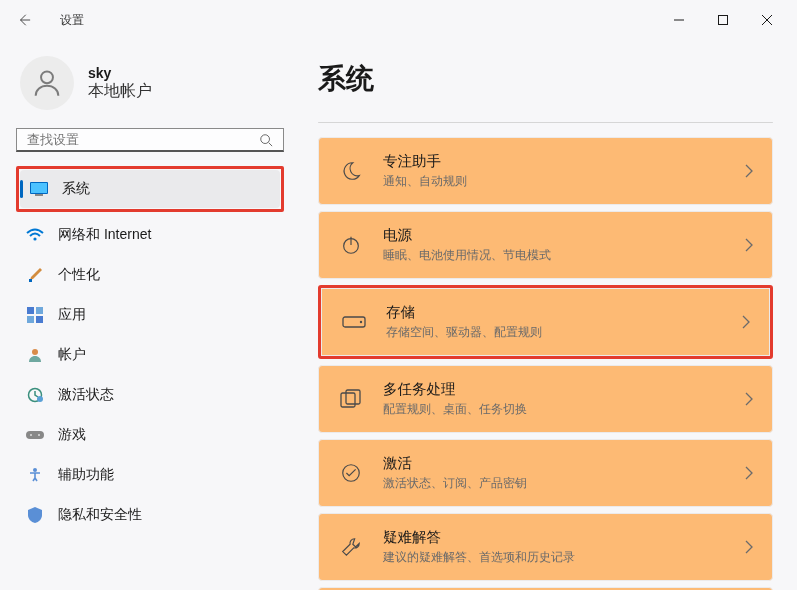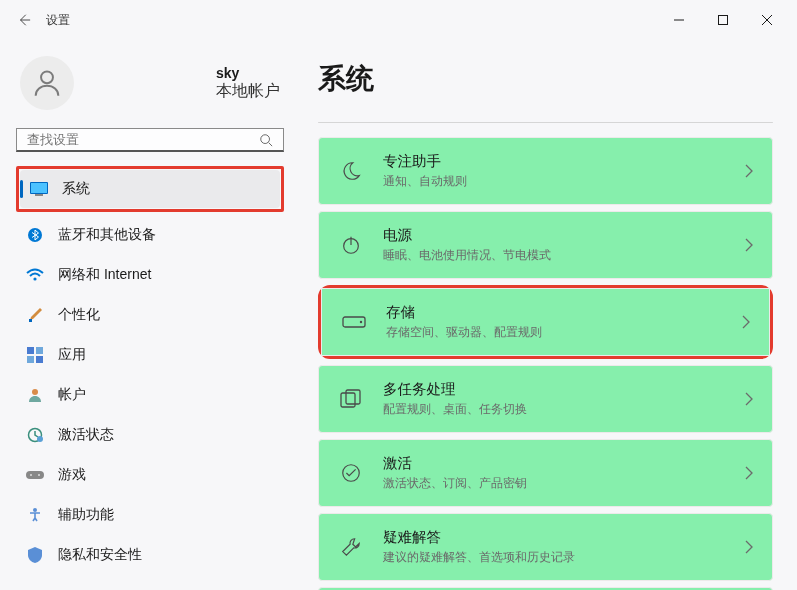--- a/index.html
+++ b/index.html
@@ -18,21 +18,21 @@
     padding: 0 8px;
     background: #f7f7f9;
   }
   .titlebar .back {
     width: 32px; height: 32px;
     display: flex; align-items: center; justify-content: center;
     cursor: pointer;
   }
   .titlebar .title {
     font-size: 12px;
-    margin-left: 6px;
+    margin-left: 20px;
     color: #333;
   }
   .titlebar .spacer { flex: 1; }
   .winbtn {
     width: 44px; height: 32px;
     display: flex; align-items: center; justify-content: center;
     cursor: pointer;
   }
   .container {
     display: flex;
@@ -41,21 +41,20 @@
   .sidebar {
     width: 296px;
     padding: 8px 12px 12px 16px;
     overflow: hidden;
   }
   .user {
     display: flex;
     align-items: center;
     gap: 14px;
     padding: 8px 4px 18px 4px;
-    justify-content: space-between;
   }
   .avatar {
     width: 54px; height: 54px;
     border-radius: 50%;
     background: #ececec;
     display: flex; align-items: center; justify-content: center;
   }
   .username { font-size: 14px; font-weight: 600; }
   .usersub { font-size: 16px; color: #333; }
   .searchbox {
@@ -124,21 +123,21 @@
     margin: 8px 0 24px 0;
   }
   .divider {
     height: 1px;
     background: #d6d6d6;
     border-radius: 4px;
     margin-bottom: 14px;
   }
   .cards { display: flex; flex-direction: column; gap: 6px; }
   .card {
-    background: #86efac;
+    background: #fdba74;
     border: 1px solid #eceaea;
     border-radius: 4px;
     display: flex;
     align-items: center;
     padding: 14px 18px;
     cursor: pointer;
   }
   .card-icon {
     width: 28px; height: 28px;
     display: flex; align-items: center; justify-content: center;
@@ -148,21 +147,21 @@
   }
   .card-text { flex: 1; }
   .card-title { font-size: 14.5px; color: #1a1a1a; }
   .card-sub { font-size: 12px; color: #6a6a6a; margin-top: 2px; }
   .chev {
     color: #6b6b6b;
     flex-shrink: 0;
   }
   .card-highlight {
     border: 3px solid #e33b2e;
-    border-radius: 12px;
+    border-radius: 3px;
   }
   .card-highlight .card { border-radius: 0; }
 </style>
 </head>
 <body>
 
 <div class="titlebar">
   <div class="back">
     <svg width="14" height="14" viewBox="0 0 16 16">
         <path d="M10 2 4 8l6 6" stroke="#333" stroke-width="1" fill="none"></path>
@@ -219,29 +218,20 @@
             <svg width="18" height="14" viewBox="0 0 18 14">
                 <rect x="0" y="0" width="18" height="12" rx="1" fill="#0067c0"></rect>
                 <rect x="1" y="1" width="16" height="10" fill="#4cc2ff"></rect>
                 <rect x="5" y="12" width="8" height="2" fill="#888"></rect>
               </svg>
           </span>
           <span>系统</span>
         </div>
       </div>
 
-      <div class="nav-item">
-        <span class="nav-icon">
-          <svg width="16" height="16" viewBox="0 0 16 16">
-              <circle cx="8" cy="8" r="7" fill="#0078d4"></circle>
-              <path d="M8 3v10l3.5-3L5 5.5M8 3l3.5 3L5 10.5" stroke="#fff" stroke-width="1" fill="none"></path>
-            </svg>
-        </span>
-        <span>蓝牙和其他设备</span>
-      </div>
 
       <div class="nav-item">
         <span class="nav-icon">
           <svg width="18" height="14" viewBox="0 0 18 14">
               <path d="M1 5 Q9 -2 17 5" stroke="#0078d4" stroke-width="2" fill="none"></path>
               <path d="M4 8 Q9 3 14 8" stroke="#0078d4" stroke-width="2" fill="none"></path>
               <circle cx="9" cy="11" r="1.6" fill="#0078d4"></circle>
             </svg>
         </span>
         <span>网络和 Internet</span>

